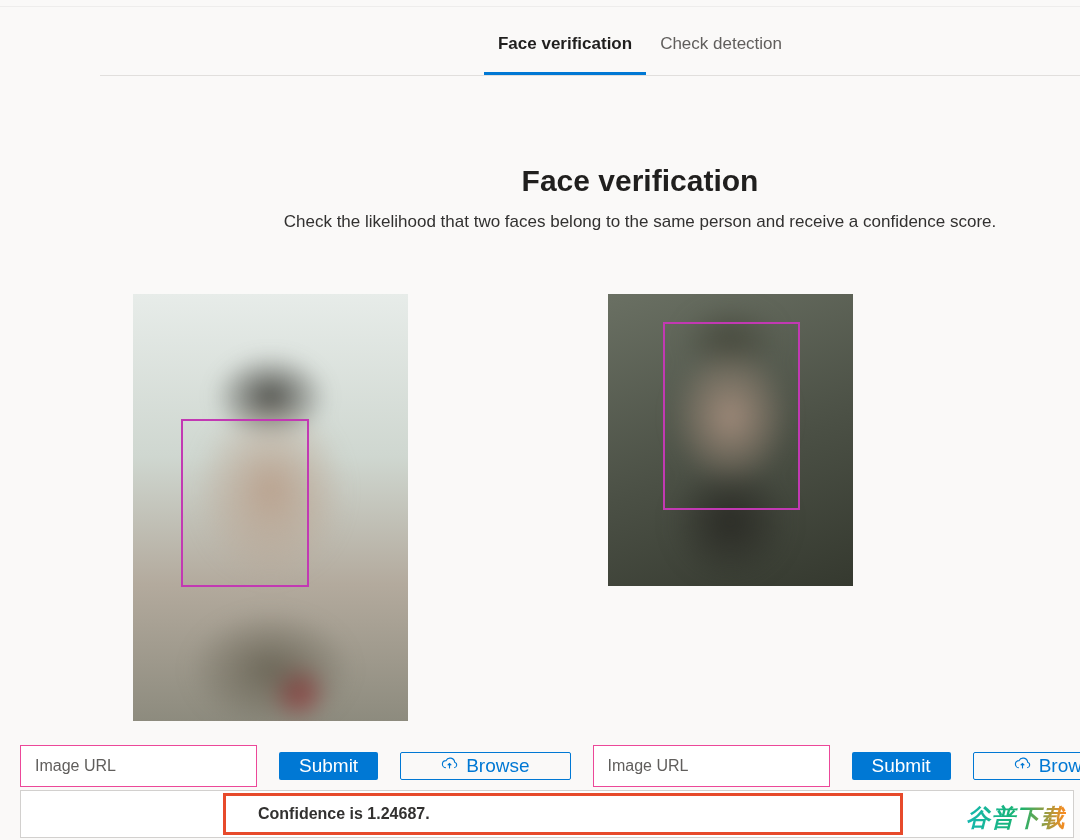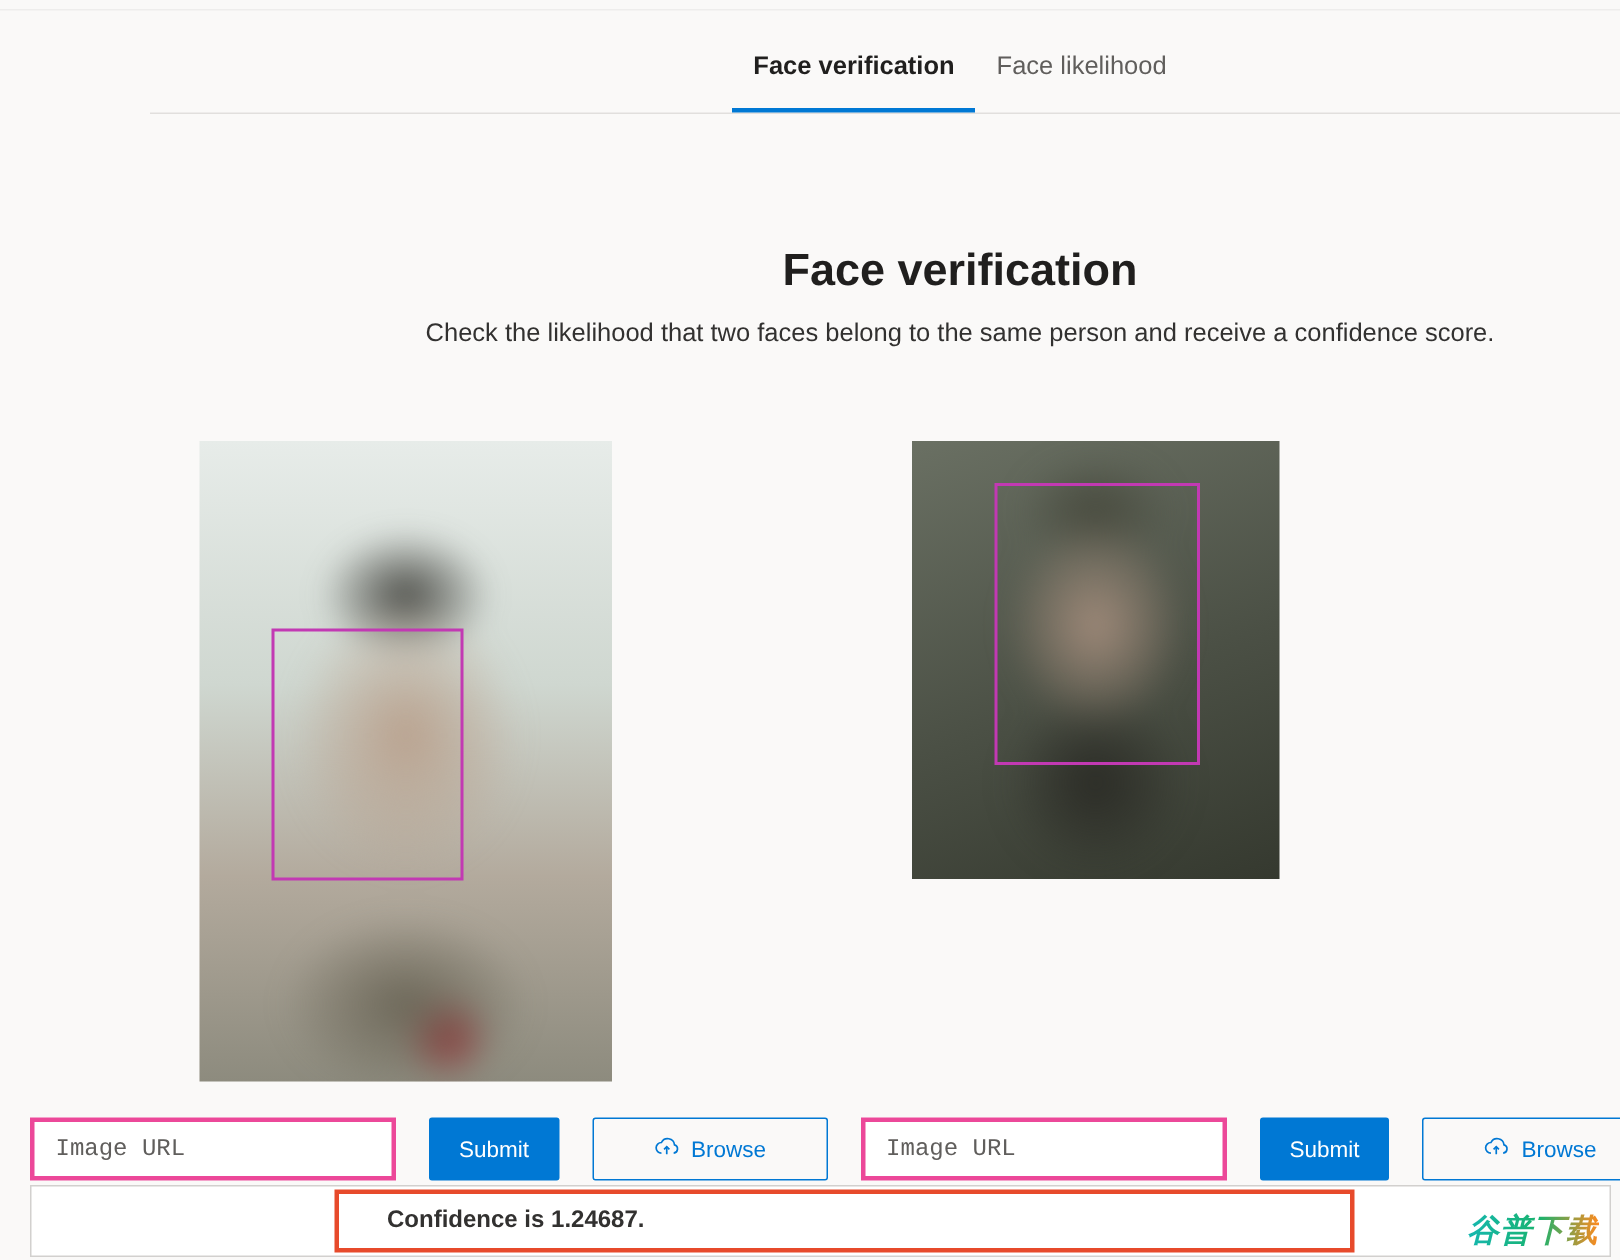--- a/index.html
+++ b/index.html
@@ -110,32 +110,31 @@
   }
   .input-group {
     display: flex;
     gap: 22px;
     align-items: center;
     flex: 1;
   }
   .url-input {
     flex: 0 0 228px;
     height: 42px;
-    border: 3px solid #ec4899;
+    border: 1px solid #ec4899;
     background: #ffffff;
     padding: 0 14px;
     font-size: 16px;
     color: #323130;
-    font-family: Liberation Mono, monospace;
   }
   .url-input::placeholder { color: #605e5c; }
   .btn {
-    height: 42px;
+    height: 28px;
     border-radius: 2px;
-    font-size: 15px;
+    font-size: 19px;
     font-weight: 500;
     cursor: pointer;
     display: inline-flex;
     align-items: center;
     justify-content: center;
     gap: 8px;
     padding: 0 20px;
     border: none;
   }
   .btn.primary {
@@ -171,21 +170,21 @@
     display: flex;
     align-items: center;
     padding-left: 28px;
     font-size: 16px;
   }
   .result-inner .conf { font-weight: 700; margin-left: 4px;}
   .watermark {
     position: absolute;
     right: 14px;
     bottom: 6px;
-    font-size: 21px;
+    font-size: 24px;
     font-weight: 800;
     font-style: italic;
     letter-spacing: 1px;
     background: linear-gradient(90deg, #15b7b0 0%, #19b36e 55%, #ff8a1f 100%);
     -webkit-background-clip: text;
     background-clip: text;
     color: transparent;
     pointer-events: none;
   }
   .top-divider {
@@ -194,21 +193,21 @@
     border-top:1px solid #eeedec;
   }
 </style>
 </head>
 <body>
 
 <div class="top-divider"></div>
 
 <div class="tabs">
   <div class="tab active">Face verification</div>
-  <div class="tab">Face likelihood</div>
+  <div class="tab">Check detection</div>
 </div>
 
 <div class="heading">
   <h2>Face verification</h2>
   <p>Check the likelihood that two faces belong to the same person and receive a confidence score.</p>
 </div>
 
 <div class="images-row">
   <div class="img-slot left">
     <div class="photo left">

